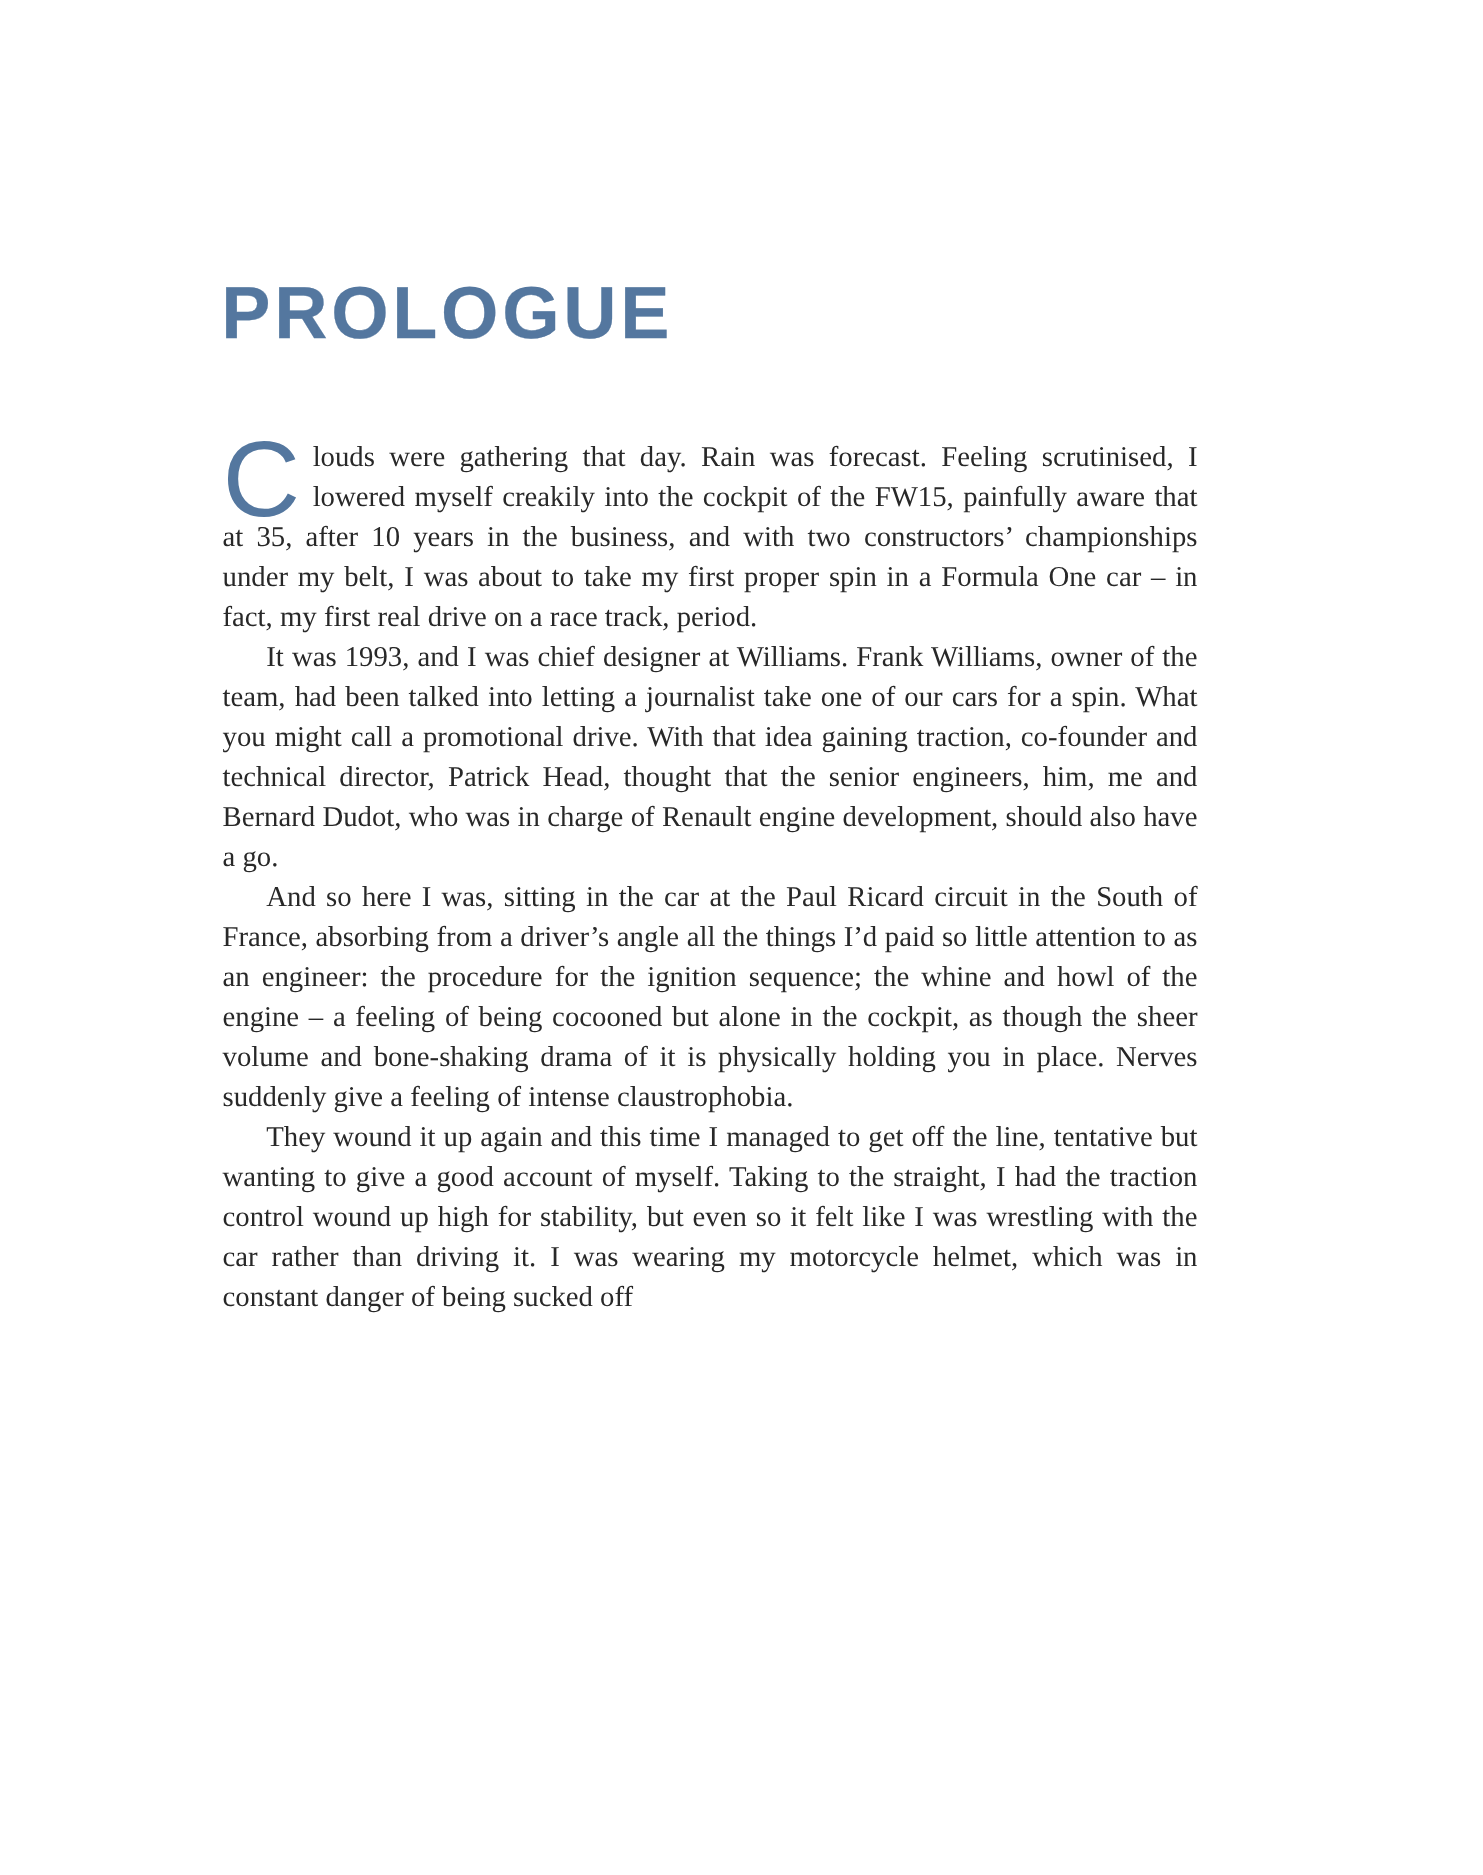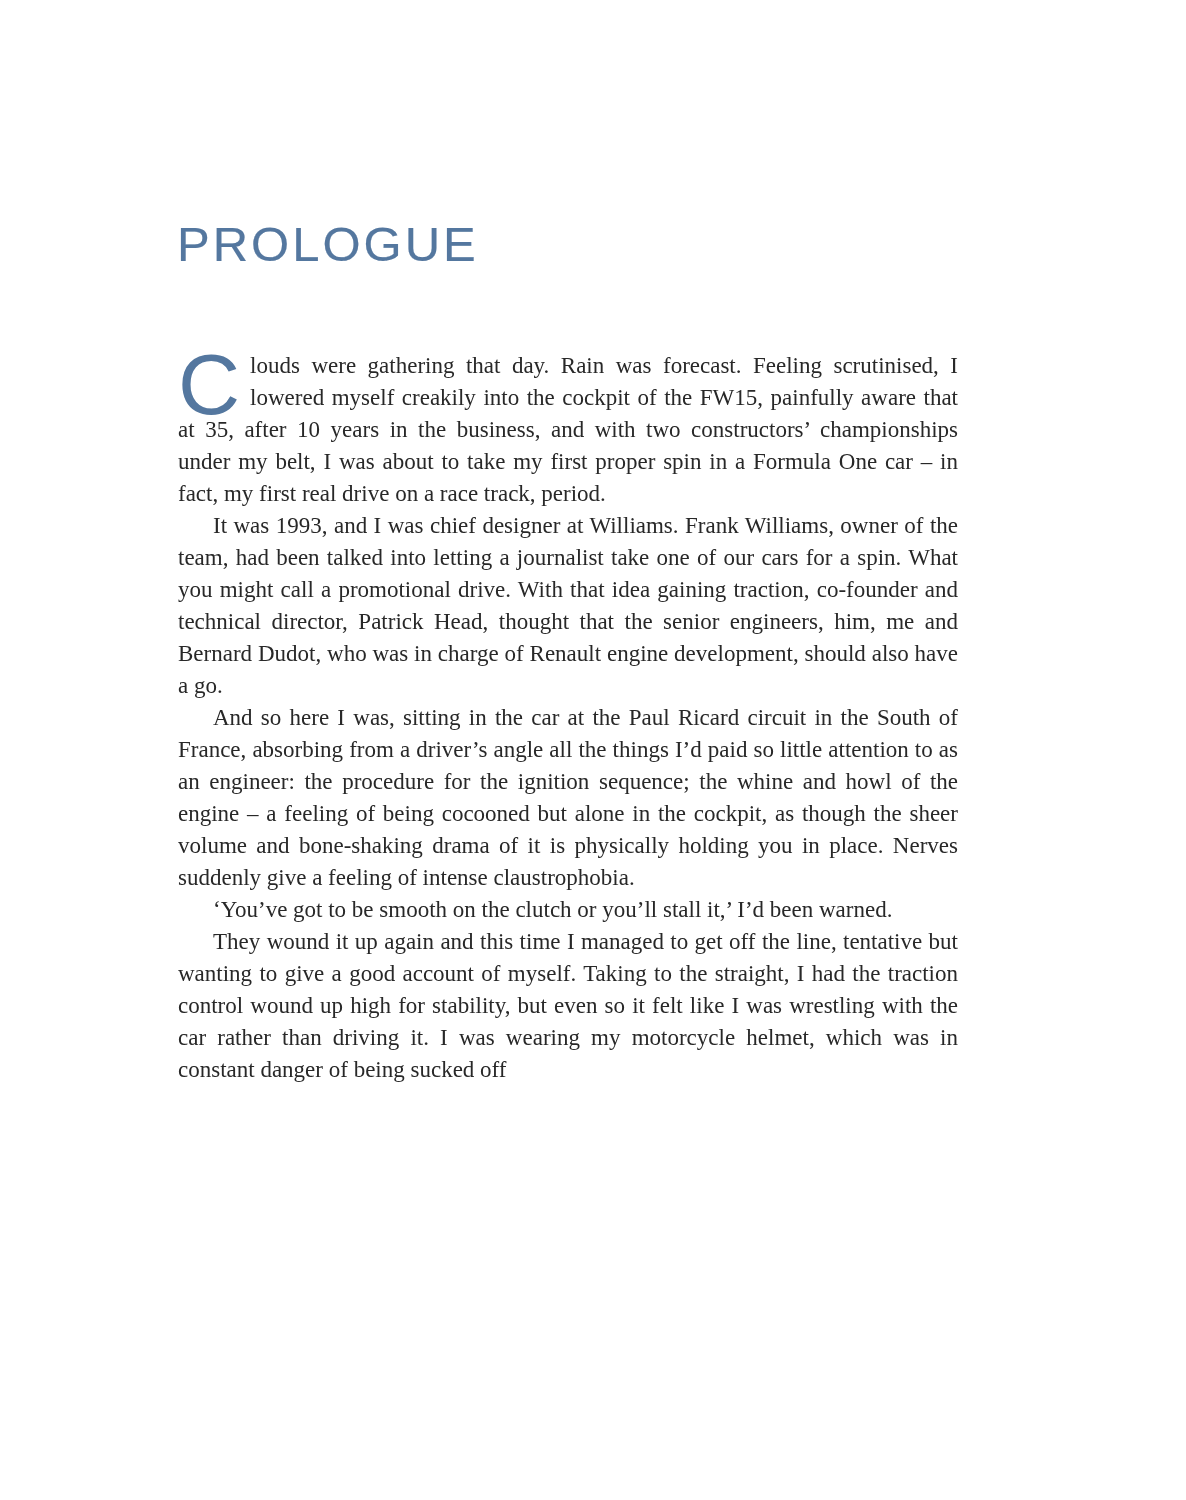--- a/index.html
+++ b/index.html
@@ -15,22 +15,22 @@
     background: #ffffff;
     overflow: hidden;
     font-family: "Liberation Serif", serif;
   }
   .chapter-title {
     position: absolute;
     left: 177px;
     top: 216px;
     margin: 0;
     font-family: "Liberation Sans", sans-serif;
-    font-weight: 400;
-    font-size: 49px;
+    font-weight: 700;
+    font-size: 59px;
     letter-spacing: 3px;
     color: #54779f;
     -webkit-text-stroke: 0.2px #54779f;
   }
   .body-text {
     position: absolute;
     left: 178px;
     top: 350px;
     width: 780px;
     font-size: 23px;
@@ -61,16 +61,15 @@
 <body>
 
 <main class="book-page">
   <h1 class="chapter-title" style="color: rgb(84, 119, 159);">PROLOGUE</h1>
 
   <section class="body-text">
     <p class="opening-paragraph"><span class="drop-cap" style="color: rgb(84, 119, 159);">C</span><span>louds were gathering that day. Rain was forecast. Feeling scrutinised, I lowered myself creakily into the cockpit of the FW15, painfully aware that at 35, after 10 years in the business, and with two constructors’ championships under my belt, I was about to take my first proper spin in a Formula One car – in fact, my first real drive on a race track, period.</span></p>
 
     <p>It was 1993, and I was chief designer at Williams. Frank Williams, owner of the team, had been talked into letting a journalist take one of our cars for a spin. What you might call a promotional drive. With that idea gaining traction, co-founder and technical director, Patrick Head, thought that the senior engineers, him, me and Bernard Dudot, who was in charge of Renault engine development, should also have a go.</p>
     <p>And so here I was, sitting in the car at the Paul Ricard circuit in the South of France, absorbing from a driver’s angle all the things I’d paid so little attention to as an engineer: the procedure for the ignition sequence; the whine and howl of the engine – a feeling of being cocooned but alone in the cockpit, as though the sheer volume and bone-shaking drama of it is physically holding you in place. Nerves suddenly give a feeling of intense claustrophobia.</p>
-    <p>‘You’ve got to be smooth on the clutch or you’ll stall it,’ I’d been warned.</p>
     <p>They wound it up again and this time I managed to get off the line, tentative but wanting to give a good account of myself. Taking to the straight, I had the traction control wound up high for stability, but even so it felt like I was wrestling with the car rather than driving it. I was wearing my motorcycle helmet, which was in constant danger of being sucked off</p>
   </section>
 </main>
 
 </body></html>

